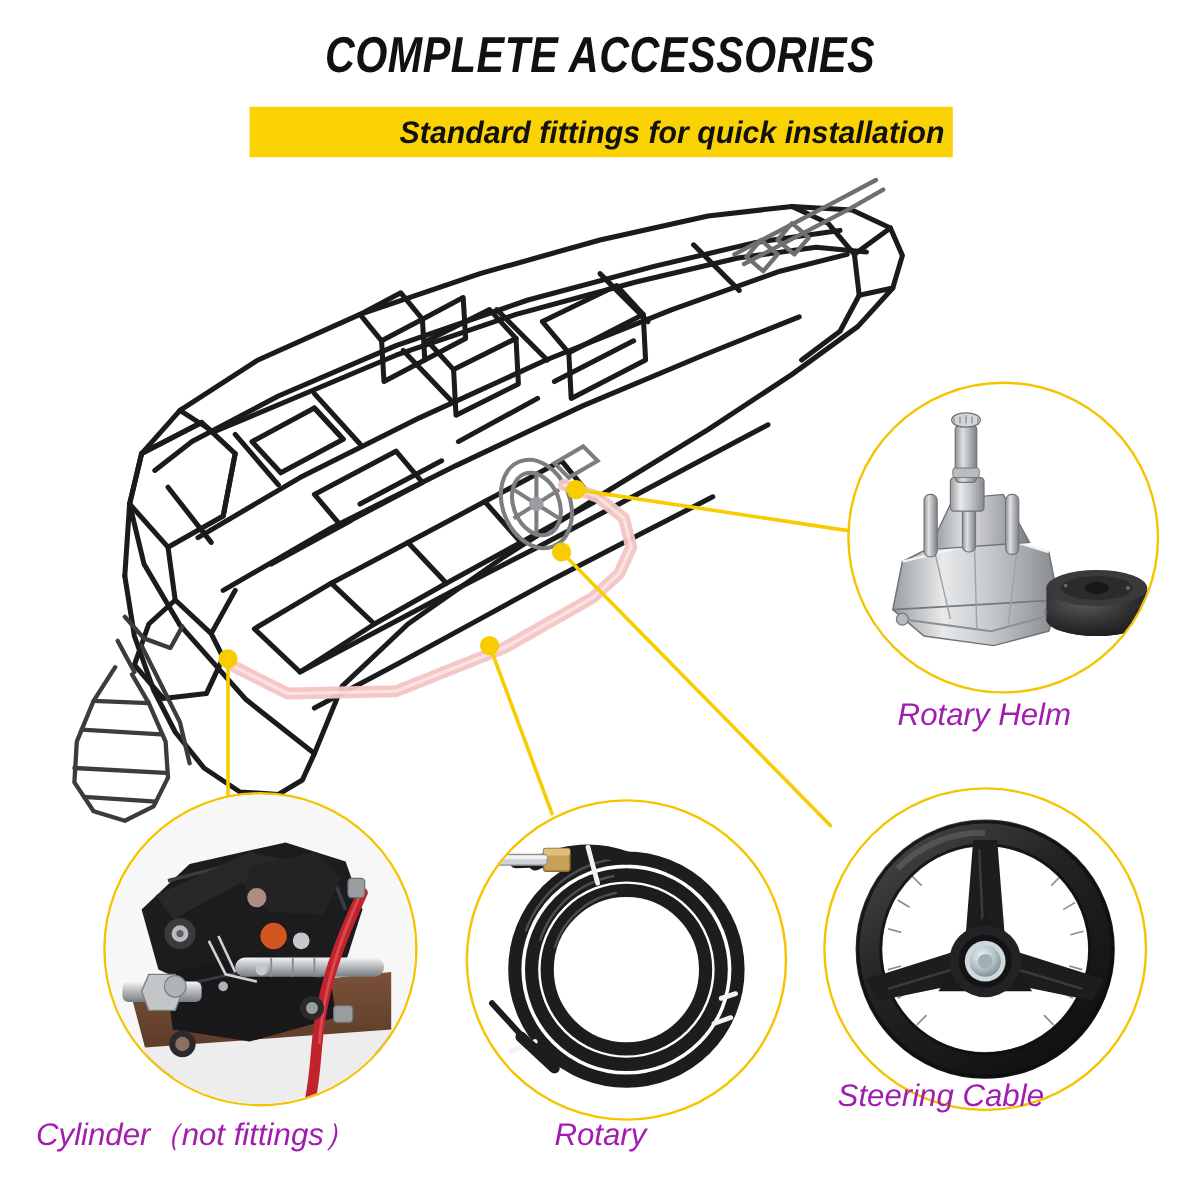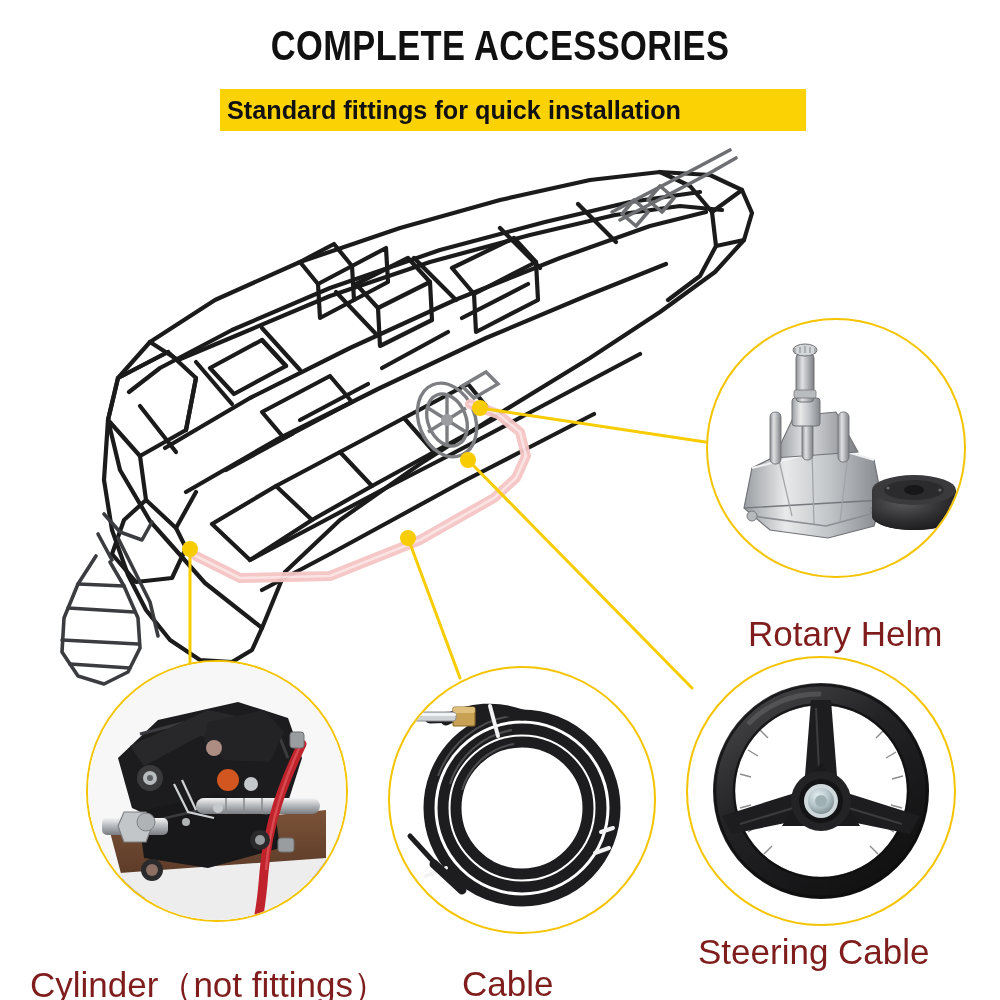--- a/index.html
+++ b/index.html
@@ -3,58 +3,58 @@
 <meta charset="utf-8">
 <style>
   html,body{margin:0;padding:0;}
   body{
     width:1000px;height:1000px;
     background:#ffffff;
     font-family:"Liberation Sans", sans-serif;
     overflow:hidden;
     position:relative;
   }
-  #stage{position:absolute;inset:0;width:792px;height:1000px;}
+  #stage{position:absolute;inset:0;width:792px;height:1000px;font-style:italic;}
 
   
   .title{
     position:absolute;left:0;top:22px;width:1000px;
     text-align:center;
     font-family:"Liberation Sans", sans-serif;
     font-weight:bold;
     font-size:42px;
     letter-spacing:0.5px;
     color:#111111;
     transform:scaleX(0.82);
     transform-origin:50% 50%;
     white-space:nowrap;
   }
   .banner{
-    position:absolute;left:220px;top:89px;width:586px;height:42px;
+    position:absolute;left:208px;top:89px;width:586px;height:42px;
     background:var(--banner-bg,#FBD304);
-    display:flex;align-items:center;justify-content:flex-start;
+    display:flex;align-items:center;justify-content:flex-end;
   }
   .banner-text{
     font-family:"Liberation Sans", sans-serif;
     font-weight:bold;font-size:26px;color:#111111;
     white-space:nowrap;
     transform:scaleX(0.97);
   }
 
   
   .circle{
     position:absolute;border-radius:50%;
     border:2.5px solid var(--accent,#F5C400);
     background:#ffffff;
     overflow:hidden;
   }
   .caption{
     position:absolute;
     font-family:"Liberation Sans", sans-serif;
-    font-size:35px;color:#7f1d1d;white-space:nowrap;margin-top:34px;
+    font-size:26px;color:#a21caf;white-space:nowrap;
   }
 
   
   #circle-helm{left:706px;top:318px;width:256px;height:256px;}
   #circle-wheel{left:686px;top:656px;width:266px;height:266px;}
   #circle-cable{left:388px;top:666px;width:264px;height:264px;}
   #circle-cylinder{left:86px;top:660px;width:258px;height:258px;}
 
   #cap-helm{left:748px;top:580px;}
   #cap-wheel{left:698px;top:898px;}
@@ -350,21 +350,21 @@
         <path d="M100 38 L108 68"></path>
         <path d="M211 164 L223 160"></path>
         <path d="M205 185 L219 180"></path>
         <path d="M36 208 L56 200"></path>
       </g>
 
       <path d="M20 168 L62 214" fill="none" stroke="#1d1d1f" stroke-width="5" stroke-linecap="round"></path>
       <path d="M44 196 L72 222" fill="none" stroke="#1d1d1f" stroke-width="9" stroke-linecap="round"></path>
     </svg>
   </div>
-  <div class="caption" id="cap-cable">Cable</div>
+  <div class="caption" id="cap-cable">Rotary</div>
 
   <div class="circle" id="circle-cylinder">
     <svg class="incircle" width="258" height="258" viewBox="0 0 258 258">
       <defs>
         <linearGradient id="chrome" x1="0" y1="0" x2="0" y2="1">
           <stop offset="0" stop-color="#f2f3f4"></stop>
           <stop offset="0.45" stop-color="#b9bcbf"></stop>
           <stop offset="1" stop-color="#797c80"></stop>
         </linearGradient>
         <linearGradient id="wood" x1="0" y1="0" x2="0" y2="1">

